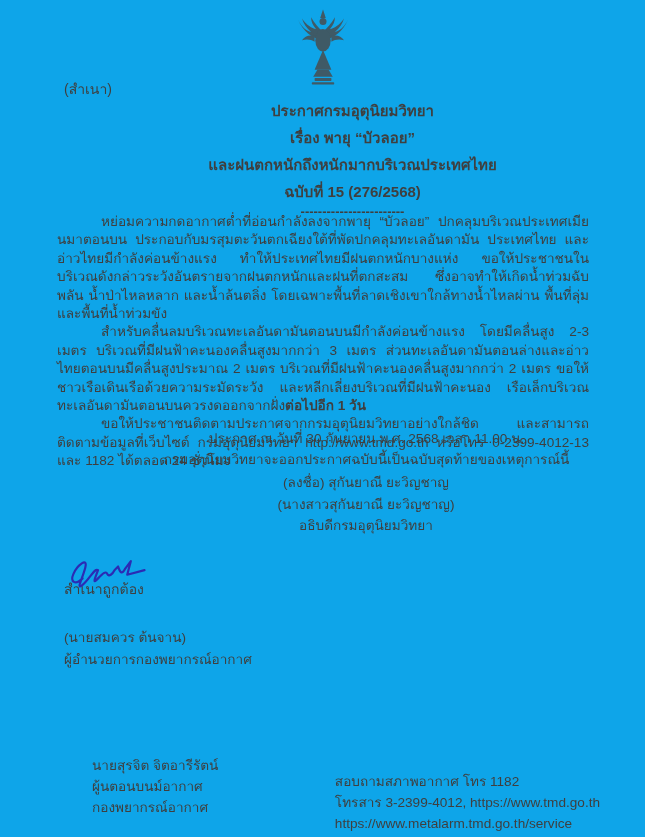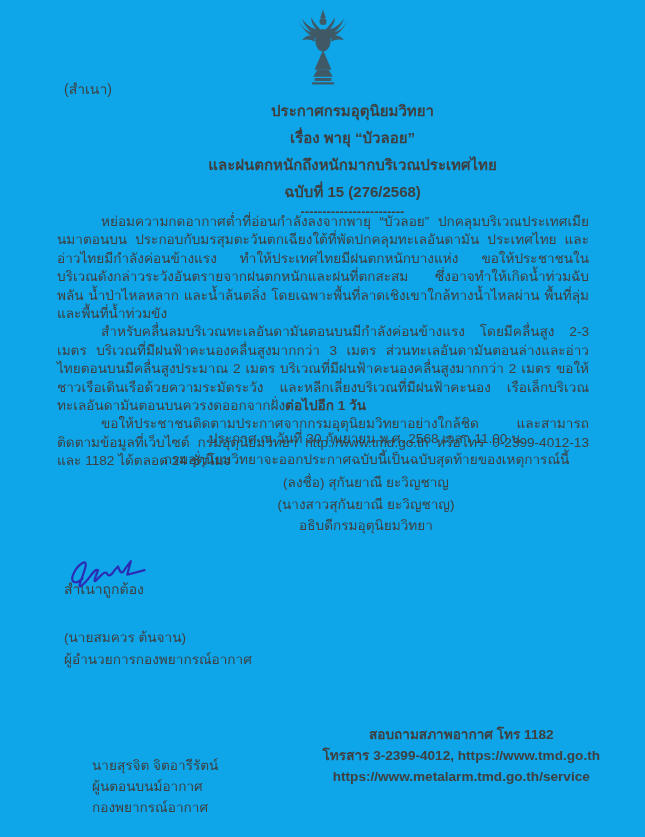--- a/index.html
+++ b/index.html
@@ -22,22 +22,22 @@
   .body-text p{margin:0;text-indent:44px;}
   .bold{font-weight:bold;}
   .announce{position:absolute;top:428px;left:0;width:100%;text-align:center;
             font-size:13.6px;line-height:21px;padding-left:44px;}
   .sig-block{position:absolute;top:472px;left:231px;width:270px;text-align:center;
              font-size:13.6px;line-height:21.5px;}
   .certified{position:absolute;left:64px;top:531px;font-size:14px;margin-top:47px;}
   .hand-sign{position:absolute;left:68px;top:548px;}
   .cert-name{position:absolute;left:64px;top:603px;font-size:13.6px;line-height:22px;margin-top:24px;}
   .footer-left{position:absolute;left:64px;top:755px;font-size:13.6px;line-height:21px;margin-left:28px;}
-  .footer-right{position:absolute;right:45px;top:724px;text-align:center;
-                font-size:13.6px;line-height:21px;font-weight:bold;}
+  .footer-right{position:absolute;right:45px;top:771px;text-align:left;
+                font-size:13.6px;line-height:21px;}
 </style>
 </head>
 <body>
 
 <div class="page">
 
   <div class="copy-label">(สำเนา)</div>
 
   <div class="emblem">
     <svg width="70" height="80" viewBox="0 0 100 114" aria-hidden="true">

